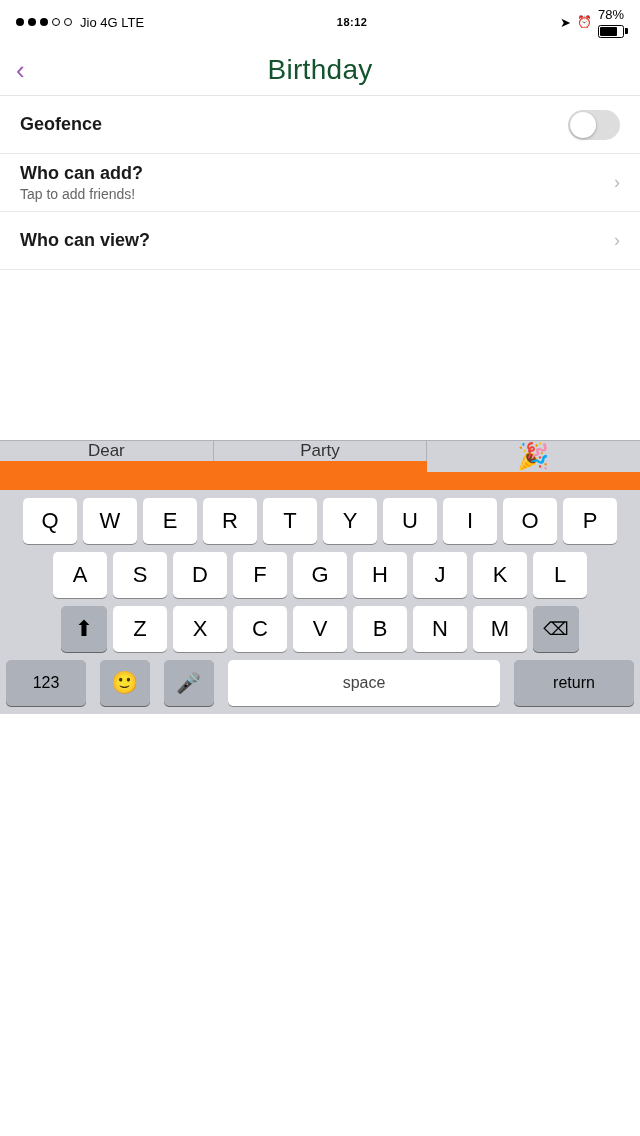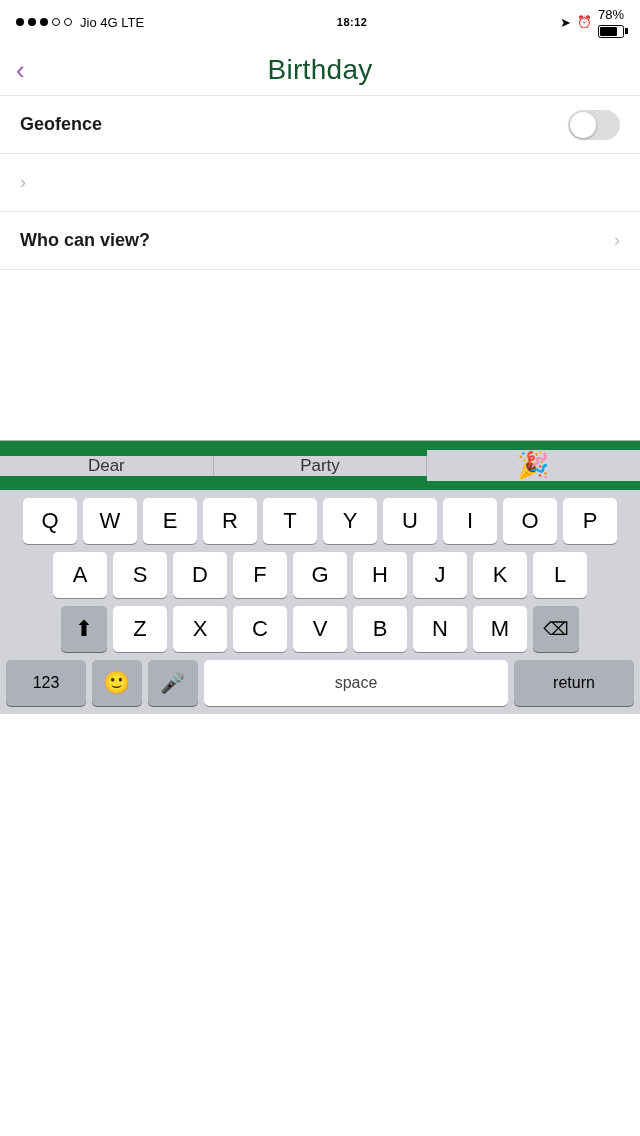--- a/index.html
+++ b/index.html
@@ -148,23 +148,23 @@
 
     
     .empty-area {
       height: 170px;
       background: #fff;
     }
 
     
     .suggestion-bar {
       height: 50px;
-      background: #15803d;
-      display: flex;
-      align-items: center;
+      background: #f97316;
+      display: flex;
+      align-items: flex-start;
       border-top: 1px solid #b0b2b7;
     }
     .suggestion-item {
       flex: 1;
       display: flex;
       align-items: center;
       justify-content: center;
       font-size: 17px;
       color: #333;
       border-right: 1px solid #b0b2b7;
@@ -207,21 +207,21 @@
     }
     .key-shift { width: 46px; }
     .key-delete { width: 46px; font-size: 18px; }
     .key-123 { width: 80px; font-size: 16px; }
     .key-emoji { width: 50px; font-size: 22px; }
     .key-mic { width: 50px; font-size: 20px; }
     .key-space { flex: 1; font-size: 16px; color: #444; }
     .key-return { width: 120px; font-size: 16px; }
     .key-row-bottom {
       display: flex;
-      gap: 6px;
+      gap: 14px;
       margin-bottom: 4px;
       padding: 0 3px;
     }
   </style>
 </head>
 <body>
 
 <div class="status-bar">
   <div class="status-left">
     <div class="status-dots">
@@ -256,20 +256,24 @@
   <div class="settings-row">
     <div class="settings-row-left">
       <span class="settings-row-title">Geofence</span>
     </div>
     <div class="toggle">
       <div class="toggle-knob"></div>
     </div>
   </div>
 
   <div class="settings-row">
+    <div class="settings-row-left">
+      <span class="settings-row-title">Who can add?</span>
+      <span class="settings-row-subtitle">Tap to add friends!</span>
+    </div>
     <span class="chevron">›</span>
   </div>
 
   <div class="settings-row">
     <div class="settings-row-left">
       <span class="settings-row-title">Who can view?</span>
     </div>
     <span class="chevron">›</span>
   </div>
 </div>

